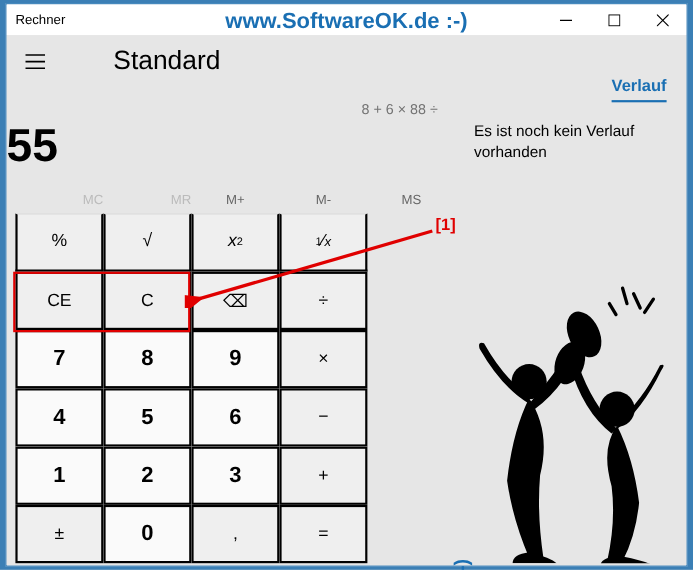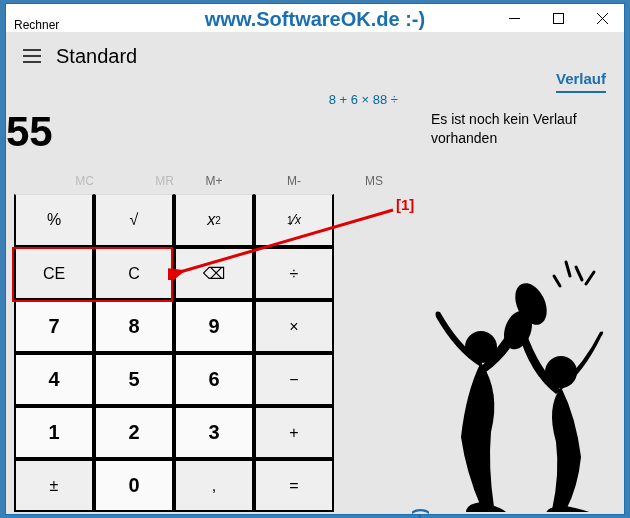--- a/index.html
+++ b/index.html
@@ -1,30 +1,30 @@
 <!DOCTYPE html>
 <html><head>
 <meta charset="utf-8">
 <style>
   * { box-sizing: border-box; margin: 0; padding: 0; font-family: "Segoe UI", Arial, sans-serif; }
   body { width: 630px; height: 518px; background: #3b7fb5; position: relative; }
   .outer { position: absolute; left: 5px; top: 3px; width: 620px; height: 512px; border: 1px solid #1a6fb3; background: #e6e6e6; }
-  .titlebar { height: 28px; background: #fff; display: flex; align-items: flex-end; font-size: 12px; padding-left: 8px; color: #000; }
+  .titlebar { height: 28px; background: #fff; display: flex; align-items: center; font-size: 12px; padding-left: 8px; color: #000; }
   .titlebar .spacer { flex: 1; }
   .titlebar .winbtn { width: 44px; height: 28px; display: flex; align-items: center; justify-content: center; font-size: 12px; }
   .titlebar .winbtn svg { width: 11px; height: 11px; }
   .watermark-top { position: absolute; left: 0; right: 0; top: 4px; text-align: center; font-size: 20px; font-weight: bold; color: #1a6fb3; pointer-events: none; }
   .content { position: absolute; left: 0; right: 0; top: 28px; bottom: 0; background: #e6e6e6; }
   .header { display: flex; align-items: center; height: 48px; padding-left: 6px; }
   .hamburger { width: 40px; height: 40px; display: flex; align-items: center; justify-content: center; font-size: 20px; }
-  .mode { font-size: 20px; padding-left: 4px; }
+  .mode { font-size: 24px; padding-left: 4px; margin-left: 47px; }
   .tabs { position: absolute; top: 38px; right: 18px; display: flex; gap: 24px; font-size: 15px; }
   .tab { padding-bottom: 4px; }
   .tab.active { border-bottom: 2px solid #1a6fb3; font-weight: 600; color: #1a6fb3; }
-  .expr { position: absolute; top: 60px; left: 0; width: 408px; text-align: right; font-size: 13px; color: #0369a1; padding-right: 16px; }
+  .expr { position: absolute; top: 60px; left: 0; width: 408px; text-align: right; font-size: 13px; color: #737373; padding-right: 16px; }
   .result { position: absolute; top: 76px; left: 0; width: 408px; text-align: left; font-size: 42px; font-weight: bold; padding-right: 16px; }
   .history-empty { position: absolute; top: 78px; right: 18px; width: 175px; font-size: 14px; color: #000000; line-height: 1.35; }
   .memrow { position: absolute; top: 136px; left: 8px; width: 400px; display: flex; }
   .memrow .mem { flex: 1; text-align: center; font-size: 12px; color: #666; padding: 6px 0; }
   .memrow .mem.disabled { color: #bbb; text-align: right; }
   .keys { position: absolute; top: 162px; left: 8px; width: 400px; }
   .keys .row { display: flex; }
   .keys .key { flex: 1; height: 53px; display: flex; align-items: center; justify-content: center; font-size: 16px; border: 2px solid #000000; background: #efefef; }
   .keys .key.digit { background: #fafafa; font-weight: 600; font-size: 20px; }
   .keys .row:first-child .key { border-top: 1px solid #dadada; }

